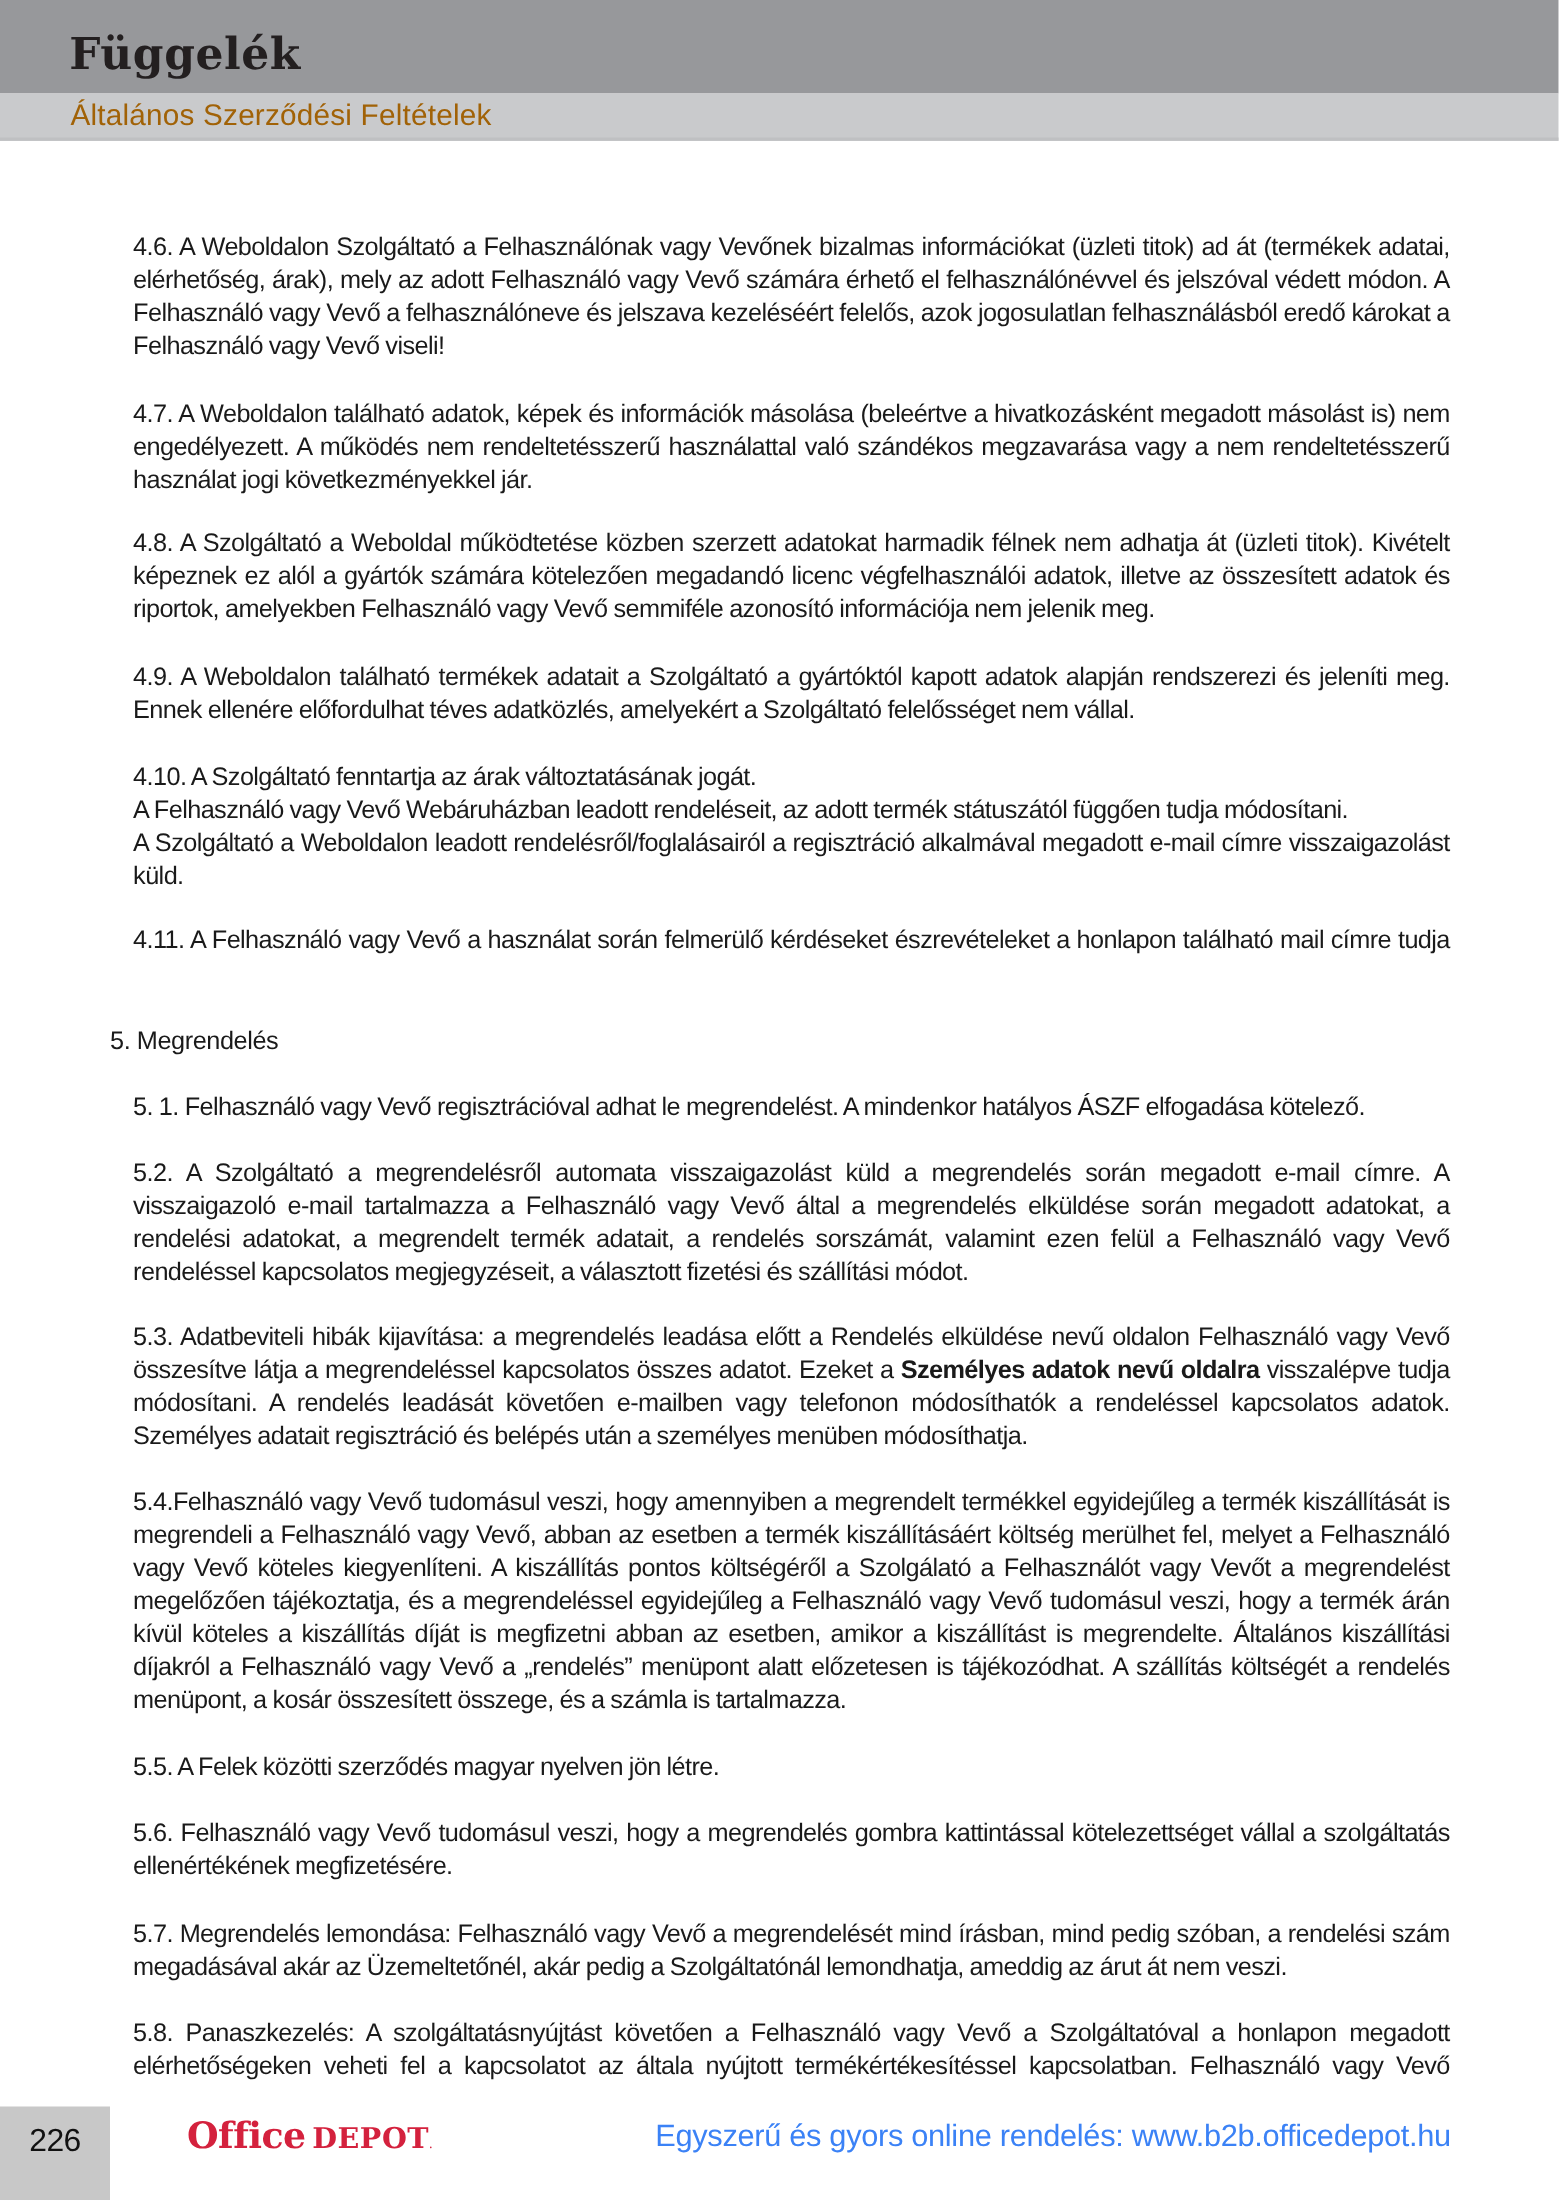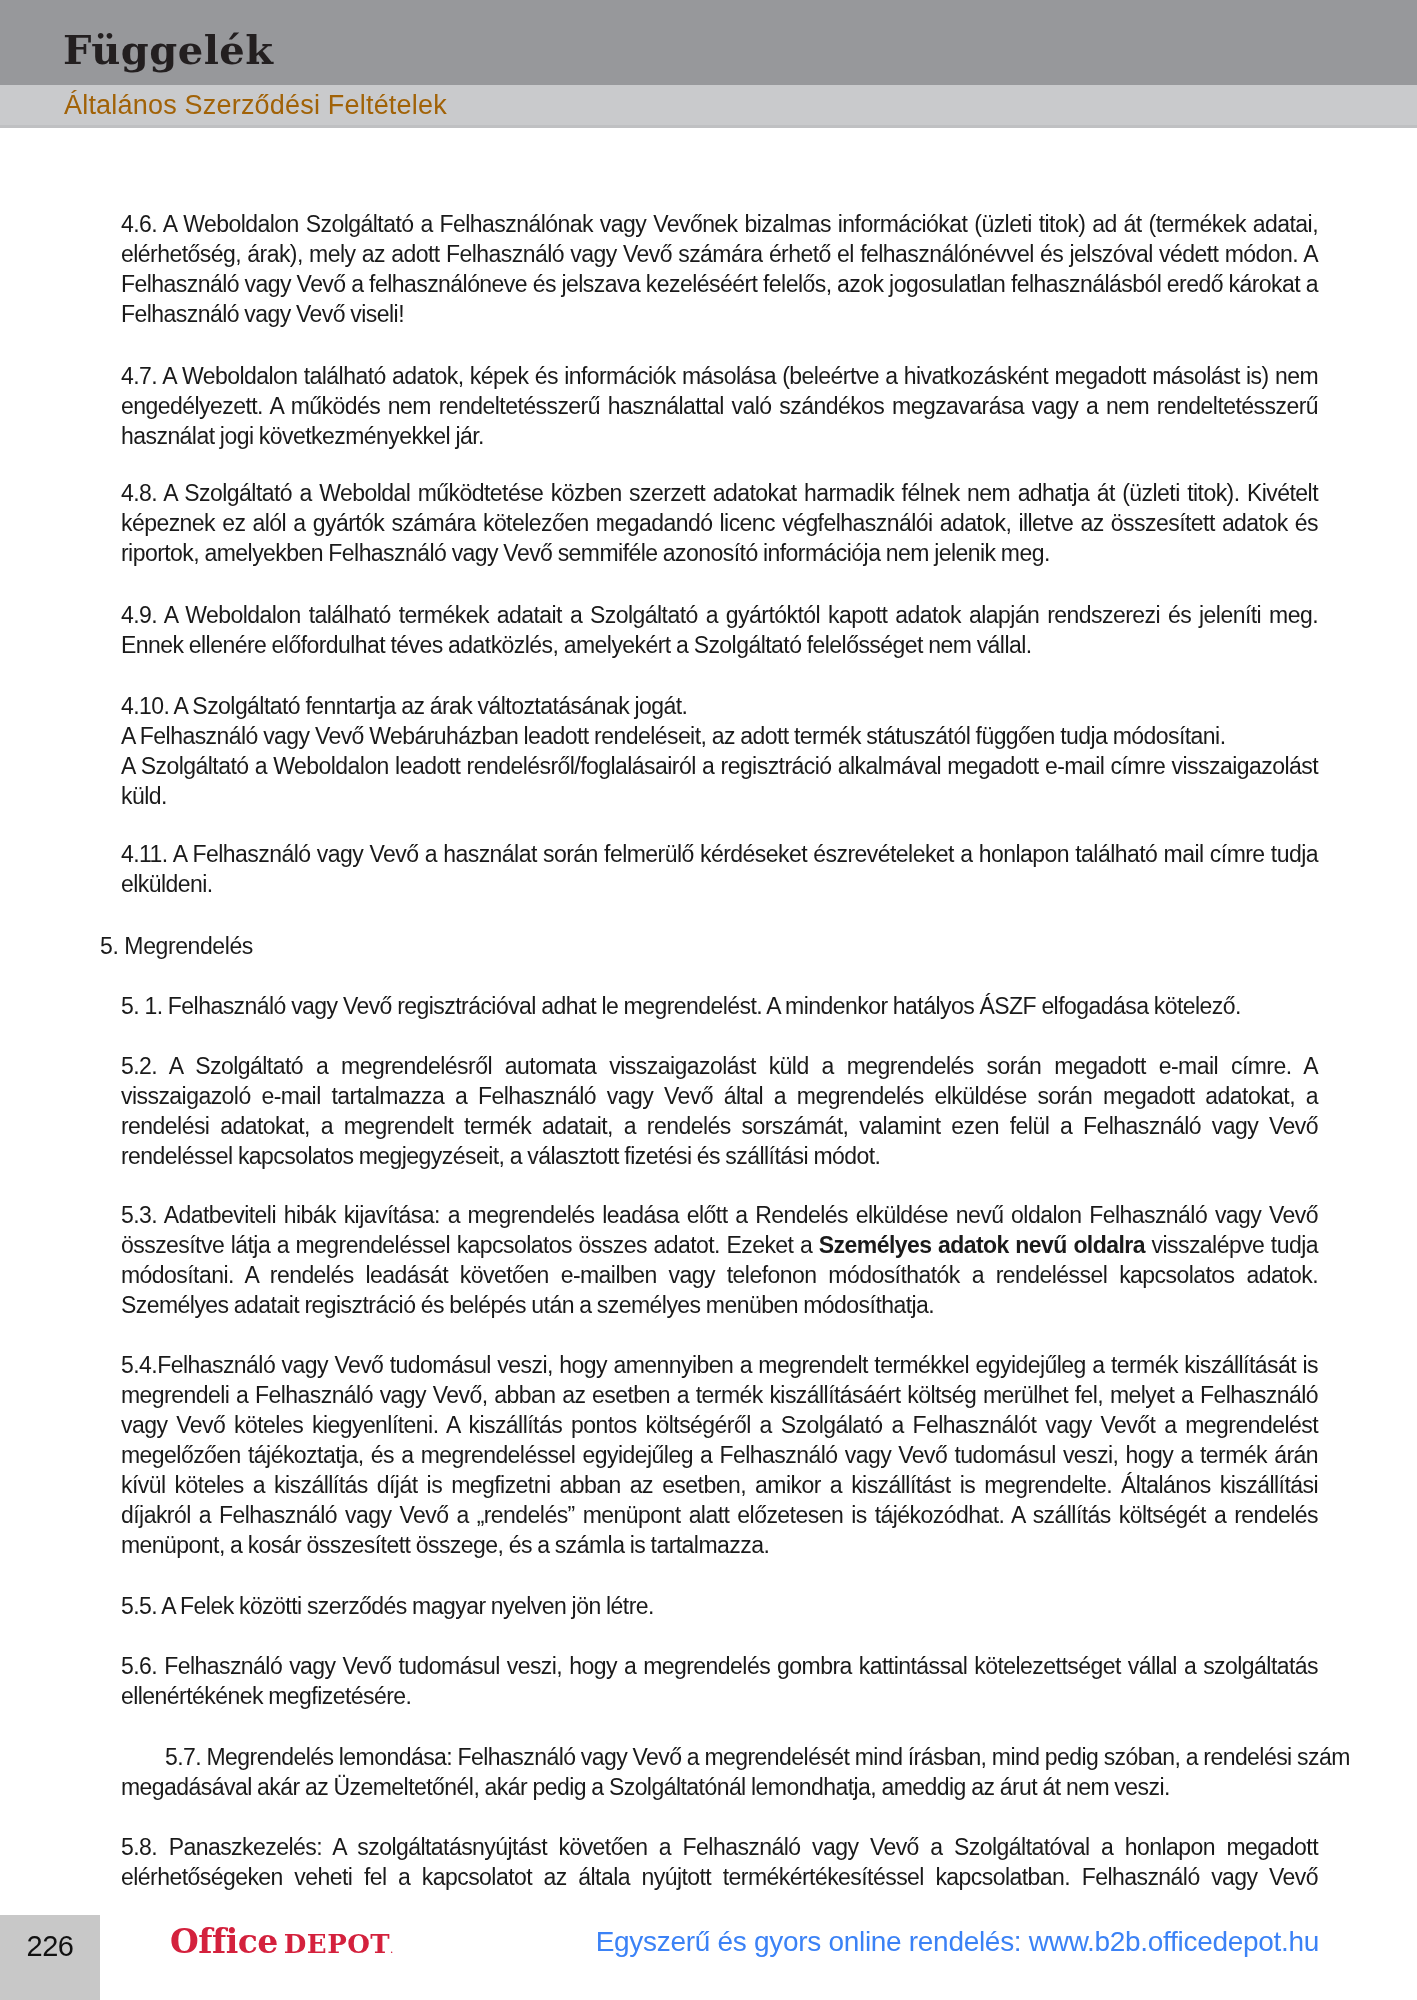--- a/index.html
+++ b/index.html
@@ -59,21 +59,20 @@
 
 <div class="para" style="top:691px">
   <span class="ln last"><span style="white-space: nowrap;">4.10. A Szolgáltató fenntartja az árak változtatásának jogát.</span></span>
   <span class="ln last"><span style="white-space: nowrap;">A Felhasználó vagy Vevő Webáruházban leadott rendeléseit, az adott termék státuszától függően tudja módosítani.</span></span>
   <span class="ln"><span style="white-space: nowrap; word-spacing: -0.5px;">A Szolgáltató a Weboldalon leadott rendelésről/foglalásairól a regisztráció alkalmával megadott e-mail címre visszaigazolást</span></span>
   <span class="ln last"><span style="white-space: nowrap;">küld.</span></span>
 </div>
 
 <div class="para" style="top:839px">
   <span class="ln"><span style="white-space: nowrap; word-spacing: -0.5px;">4.11. A Felhasználó vagy Vevő a használat során felmerülő kérdéseket észrevételeket a honlapon található mail címre tudja</span></span>
-  <span class="ln last"><span style="white-space: nowrap;">elküldeni.</span></span>
 </div>
 
 <div class="sec" style="top:931px">5. Megrendelés</div>
 
 <div class="para" style="top:991px">
   <span class="ln last"><span style="white-space: nowrap;">5. 1. Felhasználó vagy Vevő regisztrációval adhat le megrendelést. A mindenkor hatályos ÁSZF elfogadása kötelező.</span></span>
 </div>
 
 <div class="para" style="top:1051px">
   <span class="ln"><span style="white-space: nowrap; word-spacing: -0.5px;">5.2. A Szolgáltató a megrendelésről automata visszaigazolást küld a megrendelés során megadott e-mail címre. A</span></span>
@@ -102,21 +101,21 @@
 <div class="para" style="top:1591px">
   <span class="ln last"><span style="white-space: nowrap;">5.5. A Felek közötti szerződés magyar nyelven jön létre.</span></span>
 </div>
 
 <div class="para" style="top:1651px">
   <span class="ln"><span style="white-space: nowrap; word-spacing: -0.5px;">5.6. Felhasználó vagy Vevő tudomásul veszi, hogy a megrendelés gombra kattintással kötelezettséget vállal a szolgáltatás</span></span>
   <span class="ln last"><span style="white-space: nowrap;">ellenértékének megfizetésére.</span></span>
 </div>
 
 <div class="para" style="top:1742px">
-  <span class="ln"><span style="white-space: nowrap; word-spacing: -0.5px; margin-left: 44px;">5.7. Megrendelés lemondása: Felhasználó vagy Vevő a megrendelését mind írásban, mind pedig szóban, a rendelési szám</span></span>
+  <span class="ln"><span style="white-space: nowrap; word-spacing: -0.5px;">5.7. Megrendelés lemondása: Felhasználó vagy Vevő a megrendelését mind írásban, mind pedig szóban, a rendelési szám</span></span>
   <span class="ln last"><span style="white-space: nowrap;">megadásával akár az Üzemeltetőnél, akár pedig a Szolgáltatónál lemondhatja, ameddig az árut át nem veszi.</span></span>
 </div>
 
 <div class="para" style="top:1832px">
   <span class="ln"><span style="white-space: nowrap; word-spacing: -0.5px;">5.8. Panaszkezelés: A szolgáltatásnyújtást követően a Felhasználó vagy Vevő a Szolgáltatóval a honlapon megadott</span></span>
   <span class="ln"><span style="white-space: nowrap; word-spacing: -0.5px;">elérhetőségeken  veheti fel a kapcsolatot az általa nyújtott termékértékesítéssel kapcsolatban. Felhasználó vagy Vevő</span></span>
 </div>
 
 <div class="pg-box"></div>
 <div class="pg-num">226</div>

